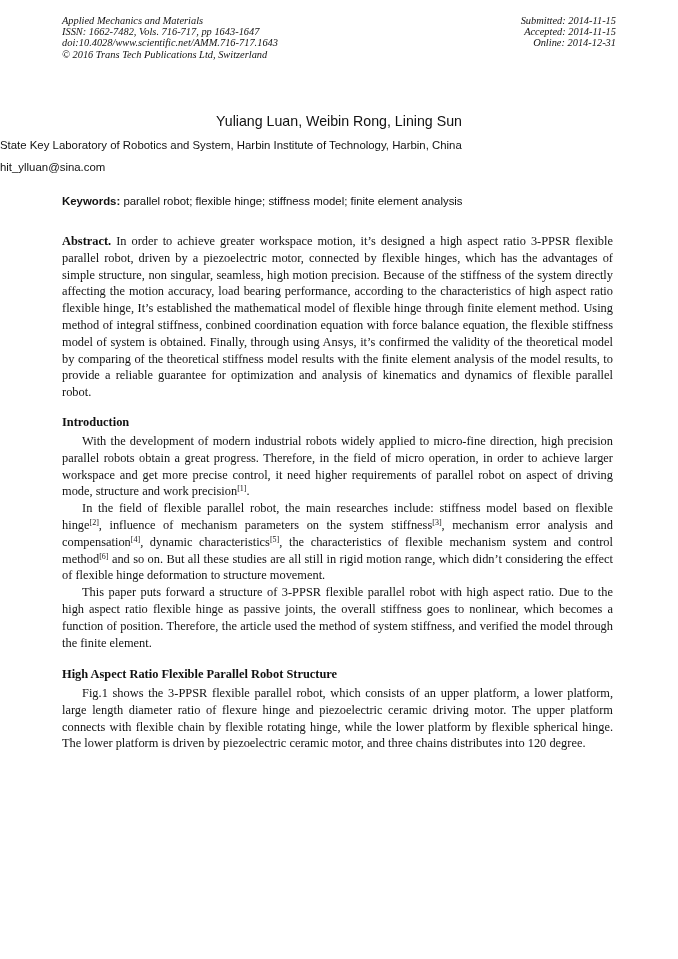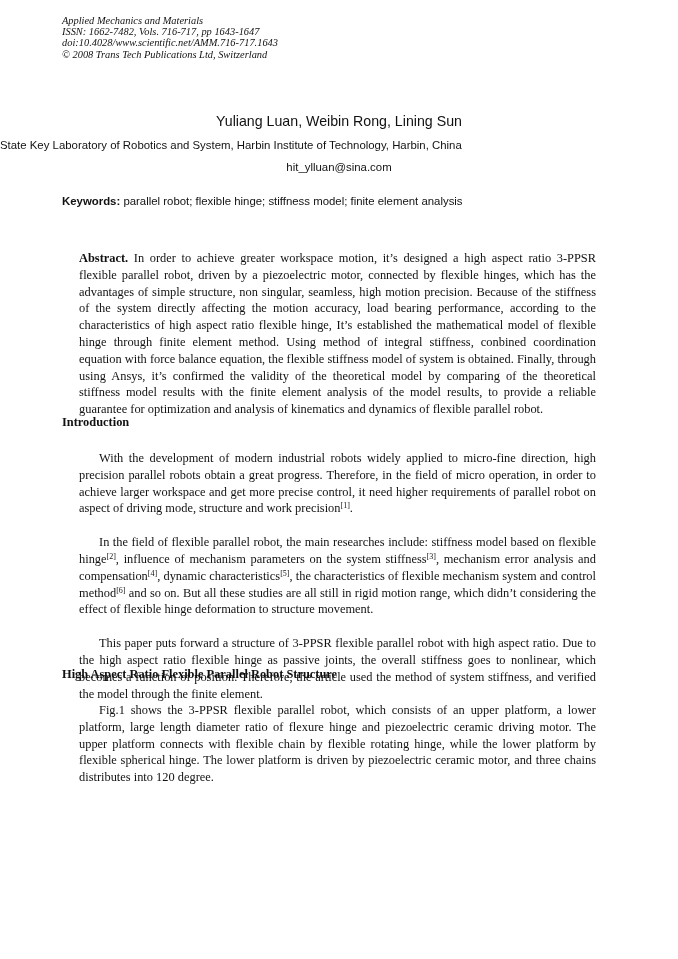--- a/index.html
+++ b/index.html
@@ -3,42 +3,47 @@
   <meta charset="utf-8">
   <style>
     html, body { margin: 0; padding: 0; background: #ffffff; }
     body { width: 678px; height: 959px; position: relative; overflow: hidden; color: #111; }
     .page { position: absolute; left: 0; top: 0; width: 678px; height: 959px; }
     .hdr-left { position: absolute; left: 62px; top: 15px; font-family: "Liberation Serif", serif; font-style: italic; font-size: 10.4px; line-height: 11.2px; }
     .hdr-right { position: absolute; right: 62px; top: 15px; text-align: right; font-family: "Liberation Serif", serif; font-style: italic; font-size: 10.4px; line-height: 11.2px; }
     .title { position: absolute; left: 0; width: 678px; top: 89px; text-align: center; font-family: "Liberation Sans", sans-serif; font-weight: bold; font-size: 14.6px; }
     .authors { position: absolute; left: 0; width: 678px; top: 113px; text-align: center; font-family: Liberation Sans, sans-serif; font-size: 14.2px; }
     .affil { position: absolute; left: 0; width: 678px; top: 139px; text-align: left; font-family: "Liberation Sans", sans-serif; font-size: 11.4px; }
-    .email { position: absolute; left: 0; width: 678px; top: 161px; text-align: center; font-family: "Liberation Sans", sans-serif; font-size: 11.4px; }
+    .email { position: absolute; left: 0; width: 678px; top: 161px; text-align: left; font-family: "Liberation Sans", sans-serif; font-size: 11.4px; }
     .keywords { position: absolute; left: 62px; top: 195px; font-family: "Liberation Sans", sans-serif; font-size: 11.4px; }
     .keywords b { font-weight: bold; }
     .body-text { position: absolute; left: 62px; width: 551px; font-family: "Liberation Serif", serif; font-size: 12.4px; line-height: 16.8px; text-align: justify; }
-    .body-text p { margin: 17px; }
+    .body-text p { margin: 0; }
     .indent { text-indent: 20px; }
     .heading { position: absolute; left: 62px; font-family: "Liberation Serif", serif; font-weight: bold; font-size: 12.4px; }
     sup { font-size: 8px; line-height: 0; vertical-align: 4px; }
     .abstract-label { font-weight: bold; }
   </style>
 </head>
 <body>
 
 <div class="page">
 
   <div class="hdr-left">
     <div>Applied Mechanics and Materials</div>
     <div>ISSN: 1662-7482, Vols. 716-717, pp 1643-1647</div>
     <div>doi:10.4028/www.scientific.net/AMM.716-717.1643</div>
-    <div>© 2008 Trans Tech Publications Ltd, Switzerland</div>
+    <div>© 2016 Trans Tech Publications Ltd, Switzerland</div>
   </div>
 
+  <div class="hdr-right">
+    <div>Submitted: 2014-11-15</div>
+    <div>Accepted: 2014-11-15</div>
+    <div>Online: 2014-12-31</div>
+  </div>
 
   <div class="authors">Yuliang Luan, Weibin Rong, Lining Sun</div>
   <div class="affil">State Key Laboratory of Robotics and System, Harbin Institute of Technology, Harbin, China</div>
   <div class="email">hit_ylluan@sina.com</div>
 
   <div class="keywords">
     <b>Keywords:</b>
     <span>parallel robot; flexible hinge; stiffness model; finite element analysis</span>
   </div>
 

